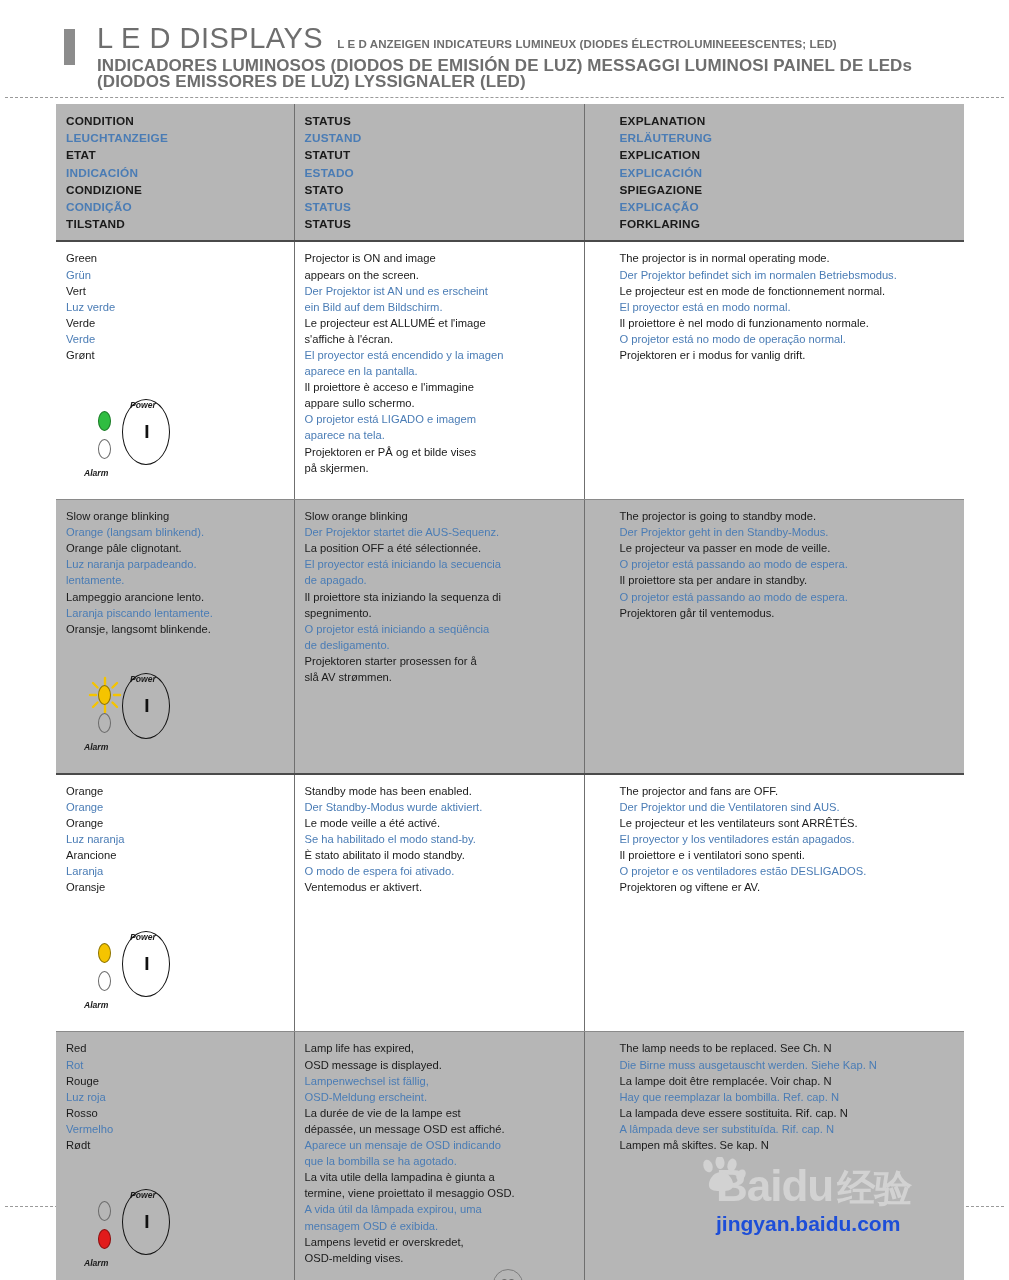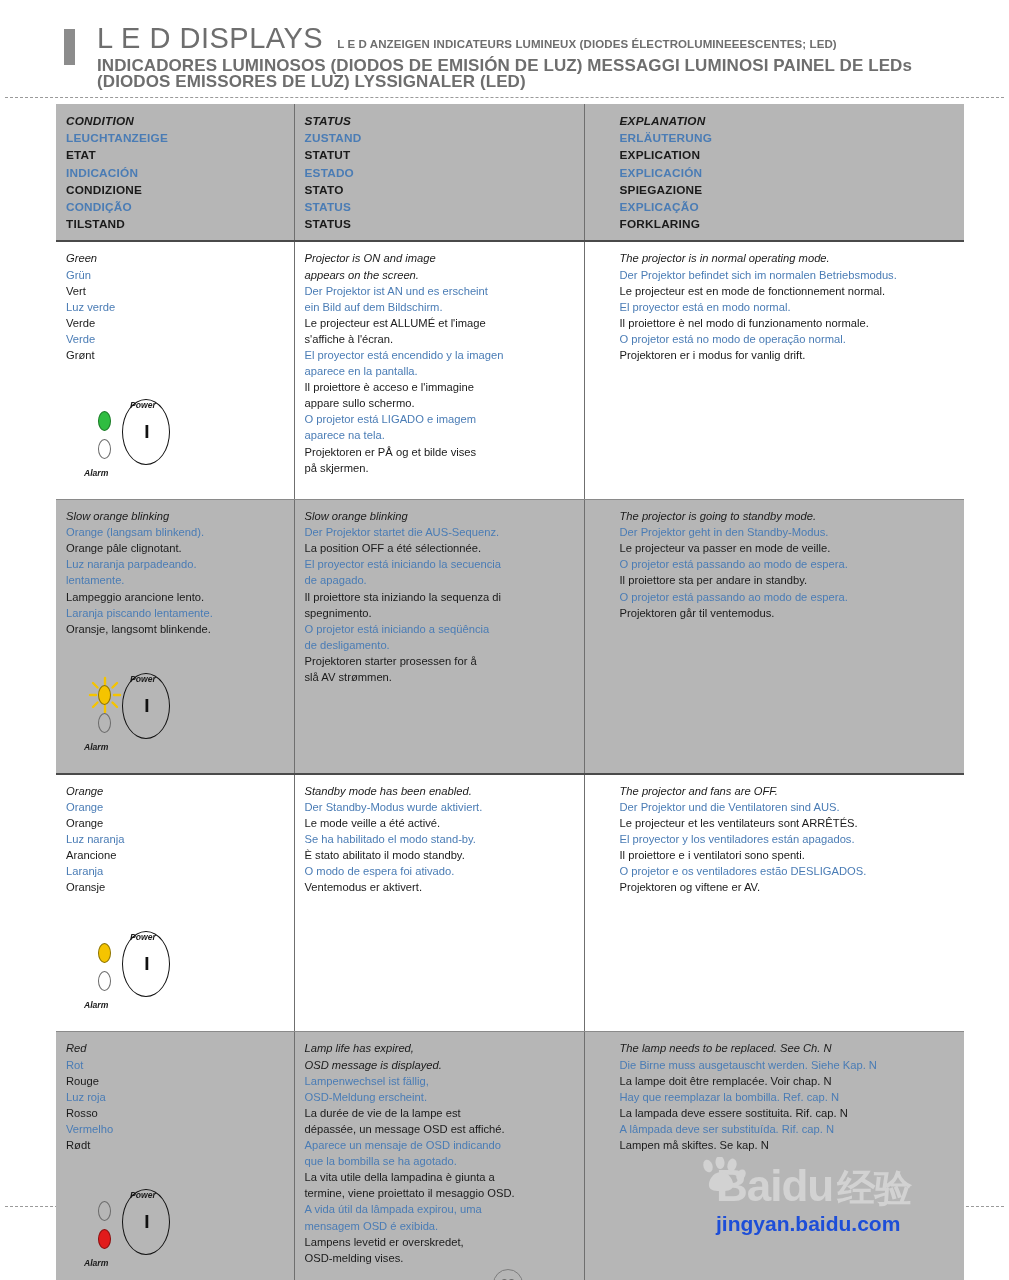--- a/index.html
+++ b/index.html
@@ -91,21 +91,21 @@
     font-weight:bold;
     font-size:11.8px;
     line-height:17.2px;
     letter-spacing:0.2px;
     padding-top:9px;
     padding-bottom:7px;
   }
   tr.band-white td { background:#ffffff; border-bottom:1px solid #8a8a8a; }
   tr.band-gray  td { background:#b6b6b6; border-bottom:2px solid #4a4a4a; }
 
-  .en { color:#1a1a1a;font-style:italic; }
+  .en { color:#1a1a1a; }
   .de { color:#4a7cb5; }
   .fr { color:#1a1a1a; }
   .es { color:#4a7cb5; }
   .it { color:#1a1a1a; }
   .pt { color:#4a7cb5; }
   .no { color:#1a1a1a; }
 
   .lines > div { white-space:pre-wrap; }
 
   

